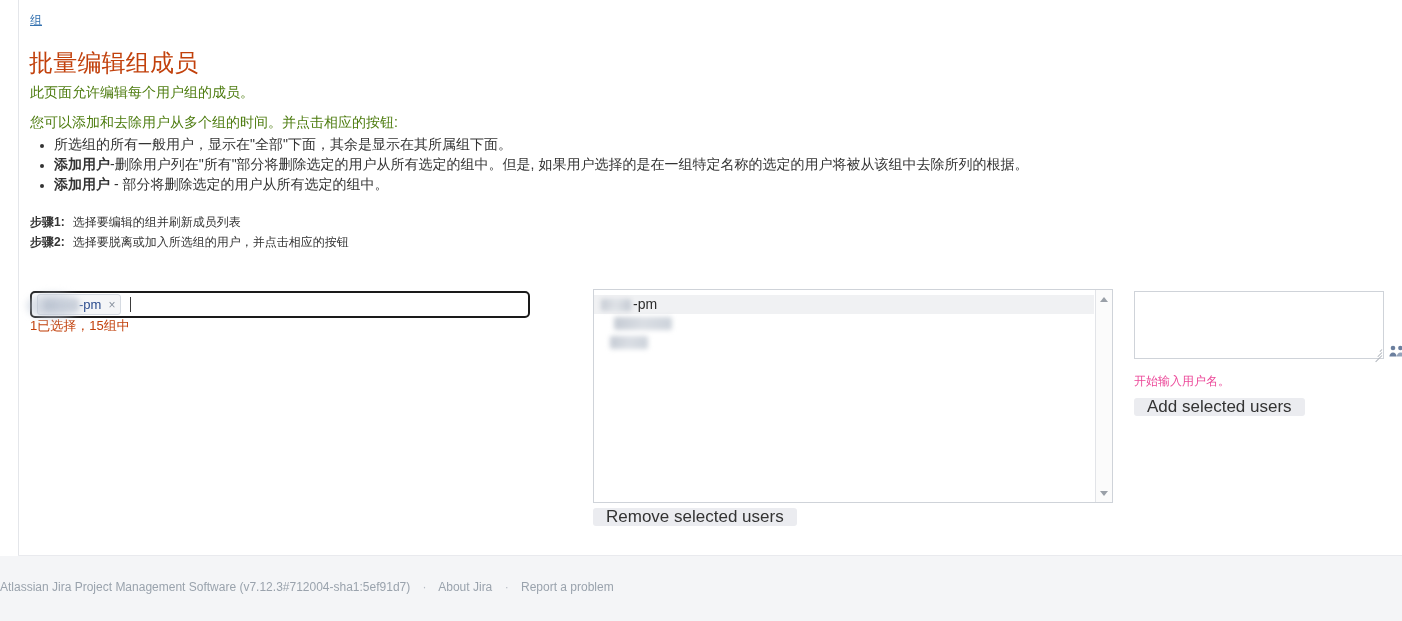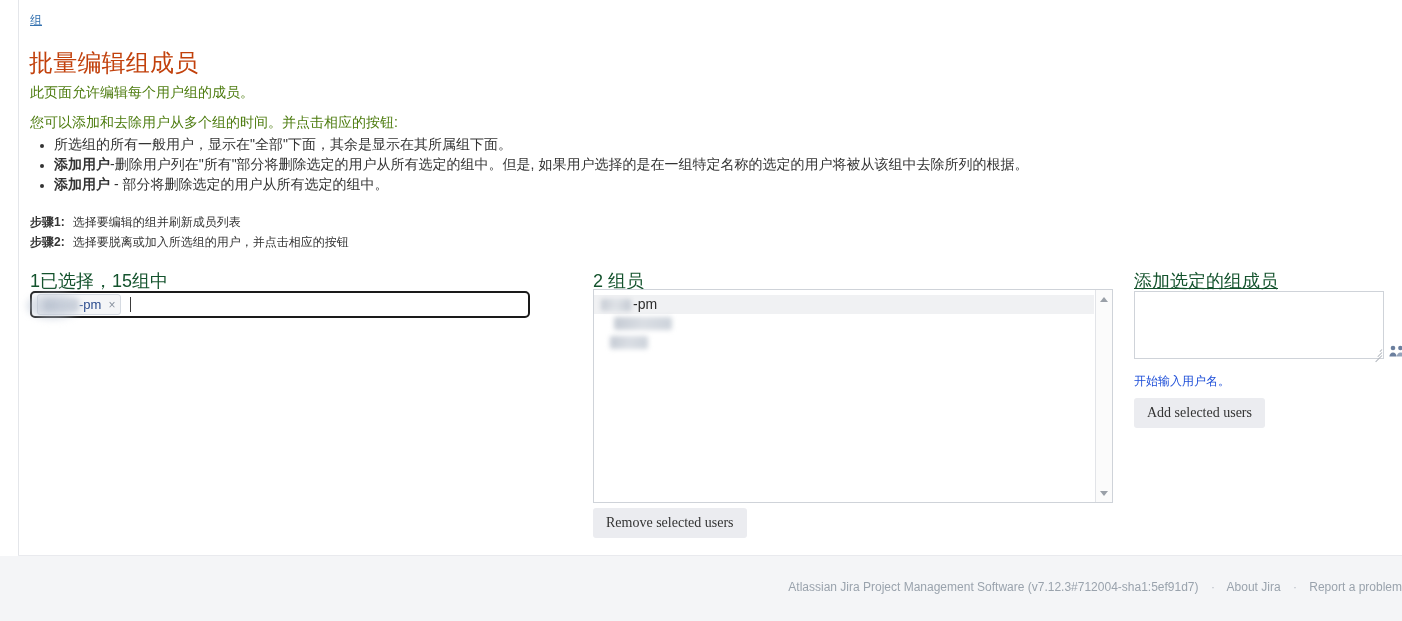--- a/index.html
+++ b/index.html
@@ -47,21 +47,21 @@
   .footer-area {
     position: absolute;
     left: 0; top: 556px;
     width: 1402px; height: 65px;
     background: #f4f5f7;
   }
   .footer-inner {
     position: absolute;
     top: 24px;
     left: 0; right: 0;
-    text-align: right;
+    text-align: left;
     font-size: 12px;
     color: #9aa3ad;
     white-space: nowrap;
   }
   .footer-inner a {
     color: #9aa3ad;
     text-decoration: none;
   }
   .footer-sep {
     display: inline-block;
@@ -117,22 +117,23 @@
     font-size: 12px;
     line-height: 20px;
     color: #333333;
   }
   .steps .sl { font-weight: 700; }
   .steps .st { padding-left: 8px; }
 
   
   .col-label {
     position: absolute;
-    font-size: 18px;
-    color: #14532d;
+    font-size: 13px;
+    color: #c2410c;
+    margin-top: 48px;
   }
   #groups-label { left: 30px; top: 269px; }
 
   .ms-field {
     position: absolute;
     left: 30px; top: 291px;
     width: 500px; height: 27px;
     border: 2px solid #1a1a1a;
     border-radius: 5px;
     background: #ffffff;
@@ -265,28 +266,28 @@
   .sb-arrow {
     width: 0; height: 0;
     border-left: 4px solid transparent;
     border-right: 4px solid transparent;
   }
   .sb-up .sb-arrow { border-bottom: 5px solid #9aa0a8; }
   .sb-down .sb-arrow { border-top: 5px solid #9aa0a8; }
 
   .btn {
     display: inline-block;
-    font-size: 14px;
+    font-size: 17px;
     color: #333333;
     background: #ebecf0;
     border: 1px solid transparent;
     border-radius: 3px;
-    padding: 6px 12px;
-    cursor: pointer;
-    font-family: Liberation Serif, serif;
+    padding: 0 12px;
+    cursor: pointer;
+    font-family: Liberation Sans, sans-serif;
     line-height: 16px;
   }
   #remove-users-btn {
     position: absolute;
     left: 593px; top: 508px;
   }
 
   
   #add-label { left: 1134px; top: 269px; text-decoration: underline; }
 
@@ -326,21 +327,21 @@
     position: absolute;
     left: 1389px; top: 344px;
     width: 16px; height: 14px;
     cursor: pointer;
   }
 
   .hint {
     position: absolute;
     left: 1134px; top: 373px;
     font-size: 12px;
-    color: #1d4ed8;
+    color: #ec4899;
   }
   #add-users-btn {
     position: absolute;
     left: 1134px; top: 398px;
   }
 </style>
 </head>
 <body>
 
 <div class="page">

